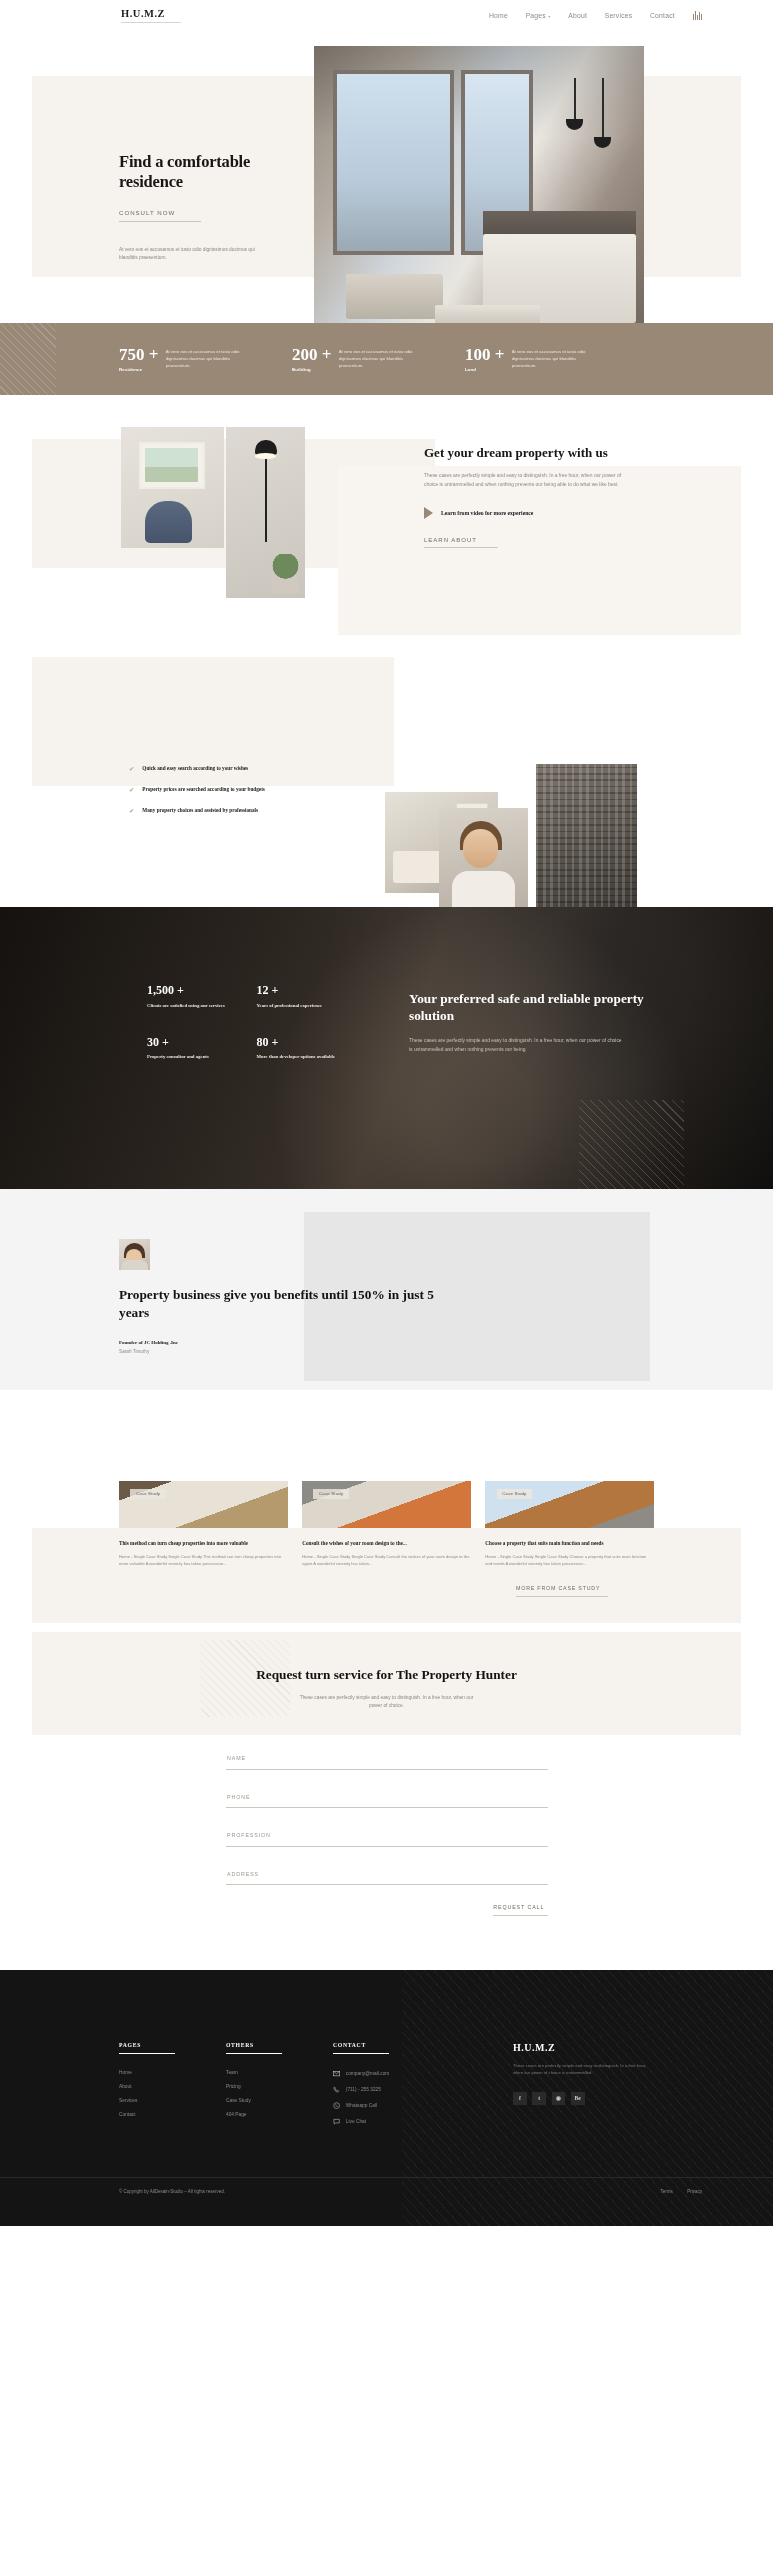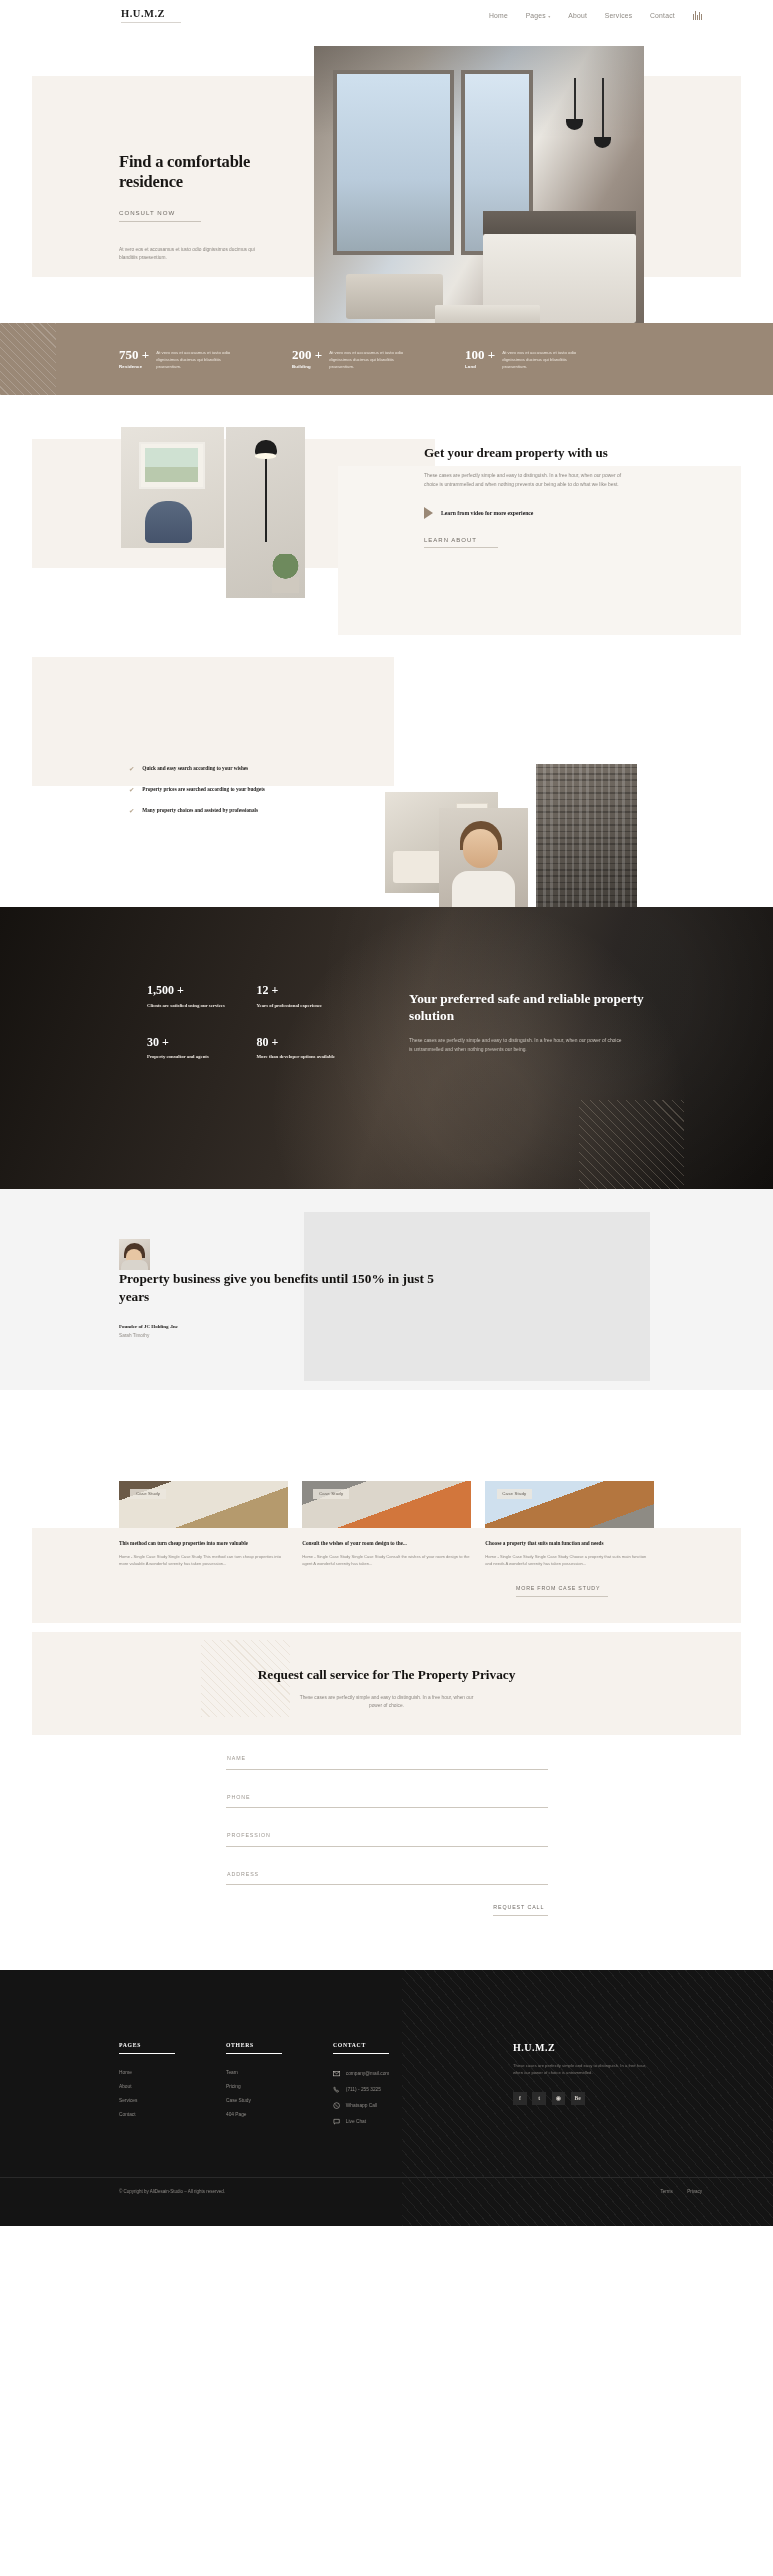--- a/index.html
+++ b/index.html
@@ -63,21 +63,21 @@
   .btn-underline { display:inline-block; margin-top:16px; font-size:6.1px; letter-spacing:1px;
     color:#6f6a64; border-bottom:0.8px solid #c9c3ba; padding-bottom:4.8px; padding-right:26px; }
   .hero-sub { margin-top:24px; font-size:4.8px; line-height:1.75; color:#8b8680; width:153px; }
 
   
   .statbar { position:relative; background:#9a8876; height:72px; overflow:hidden; display:flex;
     align-items:center; padding-left:119px; }
   .statbar .stripes { position:absolute; left:0; top:0; width:56px; height:72px; opacity:.18;
     background:repeating-linear-gradient(45deg,#fff 0 0.8px,transparent 0.8px 5.6px); }
   .stat { display:flex; gap:7.2px; width:173px; }
-  .stat .num { font-family:"Liberation Serif", serif; font-weight:700; font-size:13px; color:#fff; line-height:1;}
+  .stat .num { font-family:"Liberation Serif", serif; font-weight:700; font-size:17px; color:#fff; line-height:1;}
   .stat .lbl { font-size:4.3px; font-weight:700; color:#fff; margin-top:3.2px; letter-spacing:0.2px;}
   .stat .desc{ font-size:4.3px; line-height:1.65; color:#ece5dc; width:85px; padding-top:1.6px;}
 
   
   .dream { position:relative; height:256px; background:#fff; }
   .dream .bandl { position:absolute; left:32px; top:44px; width:403px; height:129px; background:#f6f2ed; }
   .dream .bandr { position:absolute; left:338px; top:71px; width:403px; height:169px; background:#f8f5f1; }
   .ph-a { position:absolute; left:121px; top:32px; width:103px; height:121px;
     background:linear-gradient(160deg,#e7e3dc,#d6d1c8); }
   .ph-a .frame{ position:absolute; left:17.7px; top:14.5px; width:66px; height:47px; background:#f4f1ea; border:2.4px solid #efece6;}
@@ -153,21 +153,21 @@
   
   .testi { position:relative; height:250px; background:#fff; }
   .testi .band{position:absolute;left:0;top:0;width:773px;height:201px;background:#f4f4f4;}
   .testi .grey{position:absolute;left:304px;top:22.6px;width:346px;height:169px;background:#e6e6e6;}
   .tinner{position:absolute;left:119px;top:50px;width:338px;}
   .avatar{width:31px;height:31px;background:linear-gradient(150deg,#e4ded6,#c2b8ad);position:relative;overflow:hidden;}
   .avatar .h{position:absolute;left:7.2px;top:9.7px;width:16px;height:17.7px;border-radius:8px;background:#e7c6a3;}
   .avatar .hr{position:absolute;left:4.8px;top:4px;width:21px;height:14.5px;border-radius:10.5px 10.5px 0 0;background:#4c3628;}
   .avatar .b{position:absolute;left:1.6px;bottom:0;width:27px;height:9.7px;border-radius:7.2px 7.2px 0 0;background:#d9d4cc;}
   .tq{font-family:"Liberation Serif",serif;font-weight:700;font-size:13.3px;line-height:1.35;
-    color:#141210;}
+    color:#141210;margin-top:16px;}
   .trole{font-family:"Liberation Serif",serif;font-weight:700;font-size:5px;color:#1c1a18;margin-top:17.7px;}
   .tname{font-size:4.7px;color:#8f8a84;margin-top:4.8px;}
 
   
   .cases{ position:relative; background:#fff; padding-top:42px; height:193px;}
   .cases .band{position:absolute;left:32px;top:89px;width:709px;height:95px;background:#f6f2ed;}
   .cards{position:relative;display:flex;gap:14.5px;margin-left:119px;width:535px;}
   .card{width:169px;}
   .card .thumb{position:relative;height:47px;}
   .card .tag{position:absolute;left:11.3px;top:8px;background:rgba(235,230,222,.82);color:#5c564e;
@@ -407,21 +407,21 @@
       <p>Home - Single Case Study Single Case Study Choose a property that suits main function and needs A wonderful serenity has taken possession...</p>
     </div>
   </div>
   <div class="more">MORE FROM CASE STUDY</div>
 </div>
 
 <div class="request">
   <div class="band"></div>
   <div class="stripes"></div>
   <div class="rhead">
-    <h2>Request call service for The Property Privacy</h2>
+    <h2>Request turn service for The Property Hunter</h2>
     <p>These cases are perfectly simple and easy to distinguish. In a free hour, when our power of choice.</p>
   </div>
   <div class="form">
     <div class="field">
       <input type="text" placeholder="NAME" style="">
     </div>
     <div class="field">
       <input type="text" placeholder="PHONE" style="">
     </div>
     <div class="field">

